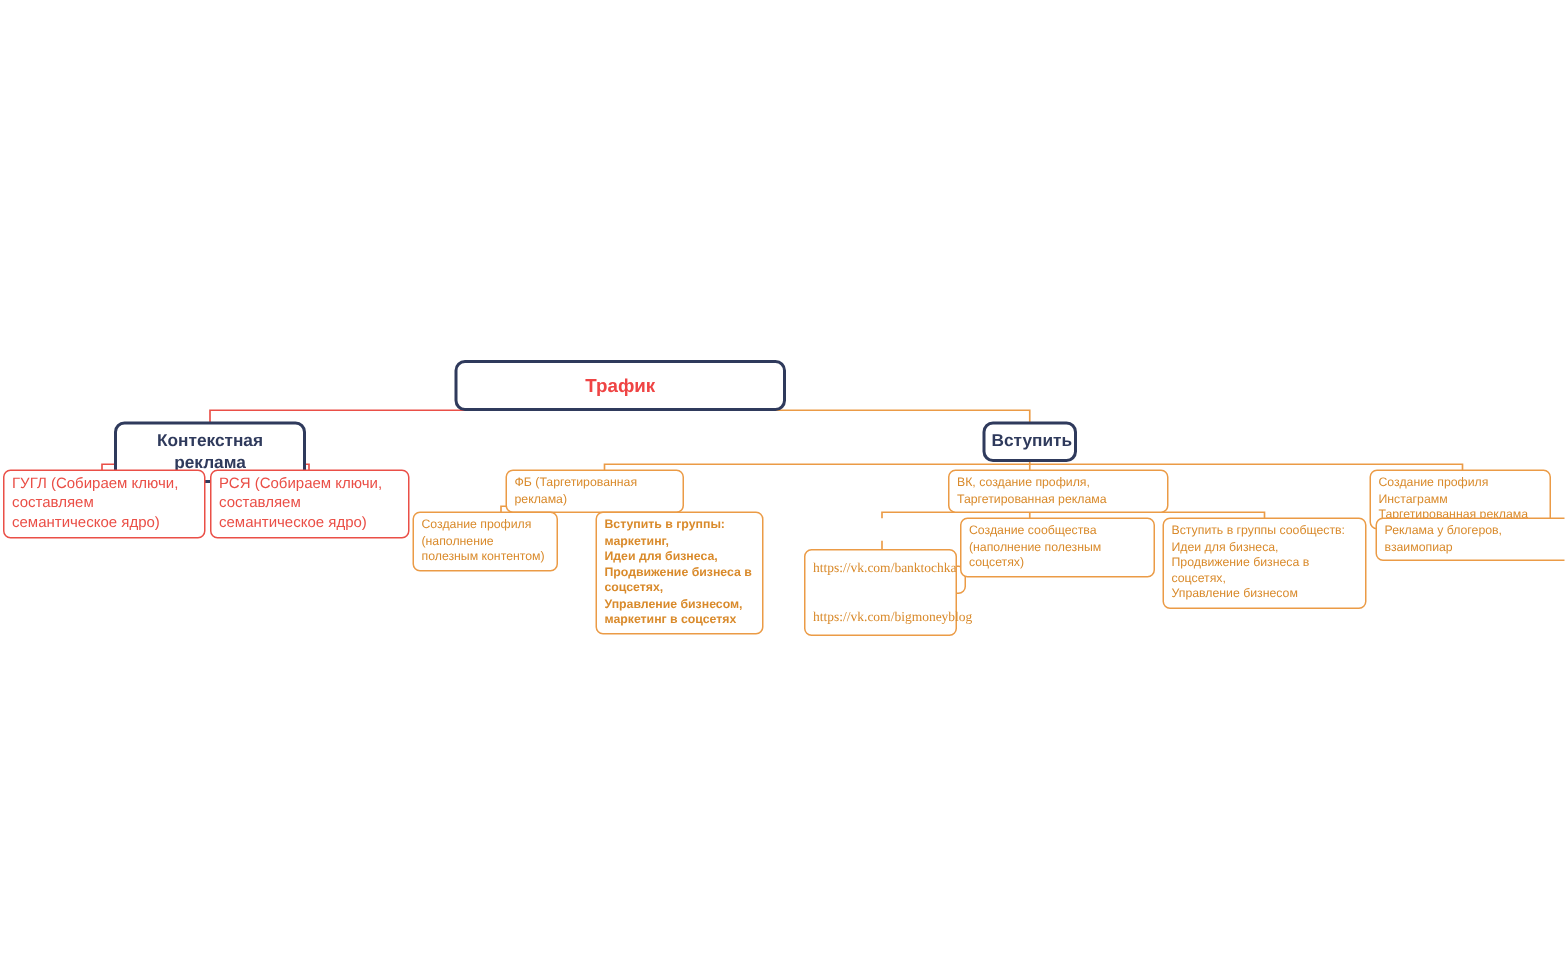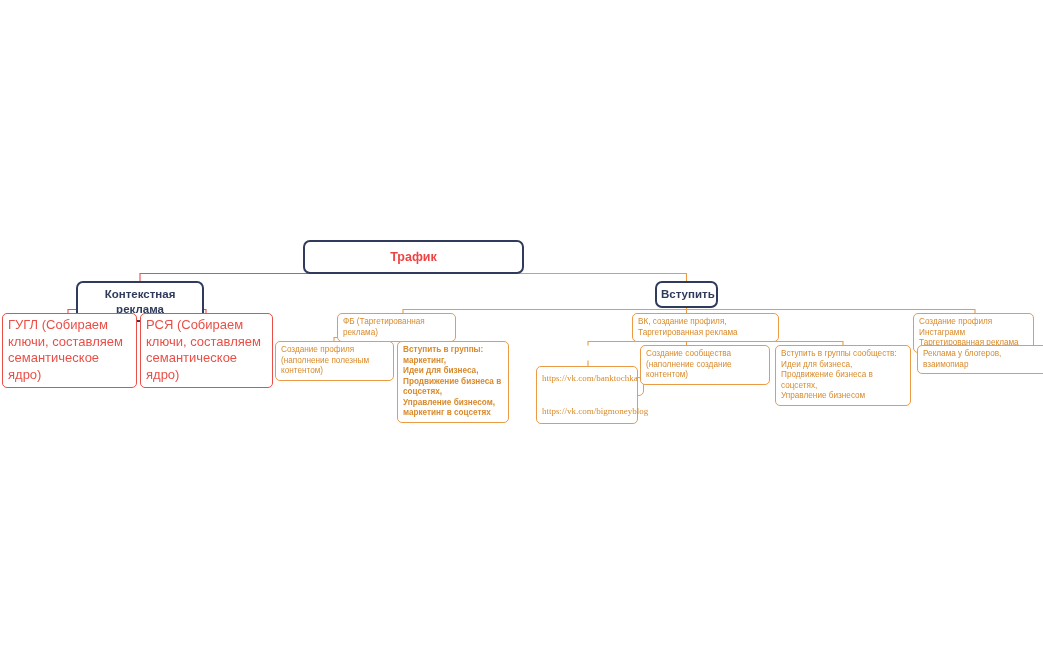--- a/index.html
+++ b/index.html
@@ -57,21 +57,21 @@
     color: #2f3a5c;
     font-weight: bold;
     font-size: 11.5px;
     text-align: center;
     padding: 4px 4px;
   }
   
   .node.red {
     border: 1px solid #ea4f47;
     color: #ea4f47;
-    font-size: 13px;
+    font-size: 10px;
     border-radius: 5px;
   }
   
   .node.orange {
     border: 1px solid #eb9b46;
     color: #d98a2b;
     font-size: 8.2px;
     border-radius: 5px;
   }
   .node.orange.serif {
@@ -124,36 +124,36 @@
   <div class="node lvl1" style="left:76px; top:281px; width:128px;">Контекстная реклама</div>
 
   <div class="node lvl1" style="left:655px; top:281px; width:63px;">Вступить</div>
 
   <div class="node red" style="left:2px; top:313px; width:135px;">ГУГЛ (Собираем ключи, составляем семантическое ядро)</div>
 
   <div class="node red" style="left:140px; top:313px; width:133px;">РСЯ (Собираем ключи, составляем семантическое ядро)</div>
 
   <div class="node orange" style="left:337px; top:313px; width:119px;">ФБ (Таргетированная реклама)</div>
 
-  <div class="node orange" style="left:275px; top:341px; width:119px;">Создание профиля (наполнение полезным контентом)</div>
+  <div class="node orange" style="left:275px; top:341px; width:97px;">Создание профиля (наполнение полезным контентом)</div>
 
   <div class="node orange" style="left:397px; top:341px; width:112px;font-weight:bold;">Вступить в группы: маркетинг,
 Идеи для бизнеса,
 Продвижение бизнеса в соцсетях,
 Управление бизнесом, маркетинг в соцсетях</div>
 
   <div class="node orange" style="left:632px; top:313px; width:147px;">ВК, создание профиля, Таргетированная реклама</div>
 
   <div class="node orange" style="left:540px; top:345px; width:104px;margin-top:32px;">Реклама в сообществах</div>
 
   <div class="node orange serif" style="left:536px; top:366px; width:102px;">https://vk.com/banktochka
 
 https://vk.com/bigmoneyblog</div>
 
-  <div class="node orange" style="left:640px; top:345px; width:130px;">Создание сообщества (наполнение создание контентом)</div>
+  <div class="node orange" style="left:640px; top:345px; width:130px;">Создание сообщества (наполнение полезным соцсетях)</div>
 
   <div class="node orange" style="left:775px; top:345px; width:136px;">Вступить в группы сообществ:
 Идеи для бизнеса,
 Продвижение бизнеса в соцсетях,
 Управление бизнесом</div>
 
   <div class="node orange" style="left:913px; top:313px; width:121px;">Создание профиля Инстаграмм
 Таргетированная реклама</div>
 
   <div class="node orange" style="left:917px; top:345px; width:133px;">Реклама у блогеров, взаимопиар</div>

